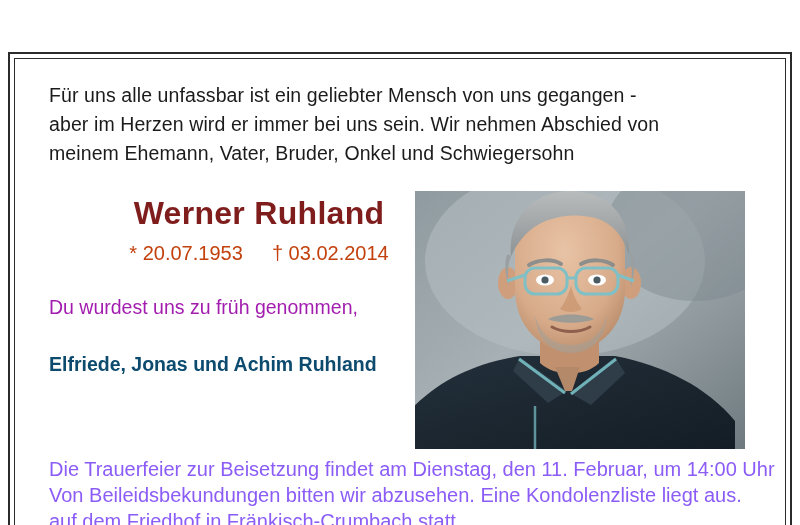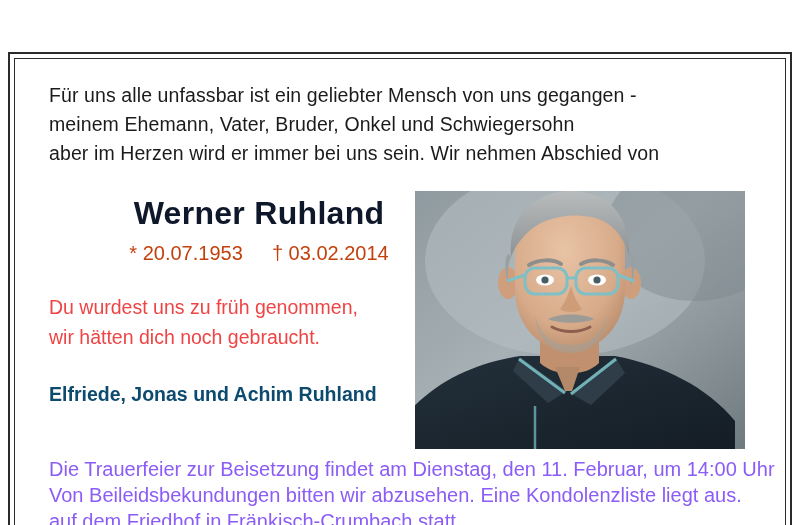--- a/index.html
+++ b/index.html
@@ -61,37 +61,37 @@
   .intro div { white-space: nowrap; }
 
   .name-block {
     margin-top: 26px;
     width: 420px;
     text-align: center;
   }
   .deceased-name {
     font-size: 32px;
     font-weight: bold;
-    color: #0f172a;
+    color: #7f1d1d;
     letter-spacing: 0.3px;
     line-height: 38px;
   }
   .dates {
     margin-top: 8px;
     font-size: 20px;
     color: #c2410c;
     line-height: 26px;
   }
   .dates .sep { display: inline-block; width: 18px; }
 
   .verse {
     margin-top: 26px;
     font-size: 19.5px;
     line-height: 30px;
-    color: #ef4444;
+    color: #a21caf;
   }
   .verse div { white-space: nowrap; }
 
   .signers {
     margin-top: 28px;
     font-size: 19.5px;
     font-weight: bold;
     line-height: 29px;
     color: #0c4a6e;
   }
@@ -122,38 +122,37 @@
 </head>
 <body>
 
 <div class="page">
   <div class="frame-outer">
     <div class="frame-inner">
       <div class="content">
 
         <div class="intro">
           <div>Für uns alle unfassbar ist ein geliebter Mensch von uns gegangen -</div>
+          <div>aber im Herzen wird er immer bei uns sein. Wir nehmen Abschied von</div>
           <div>meinem Ehemann, Vater, Bruder, Onkel und Schwiegersohn</div>
-          <div>aber im Herzen wird er immer bei uns sein. Wir nehmen Abschied von</div>
         </div>
 
         <div class="name-block">
           <div class="deceased-name">Werner Ruhland</div>
           <div class="dates">
             <span>*</span>
             <span>20.07.1953</span>
             <span class="sep"></span>
             <span>†</span>
             <span>03.02.2014</span>
           </div>
         </div>
 
         <div class="verse">
           <div>Du wurdest uns zu früh genommen,</div>
-          <div>wir hätten dich noch gebraucht.</div>
         </div>
 
         <div class="signers">
           <div>Elfriede, Jonas und Achim Ruhland</div>
         </div>
 
         <div class="portrait">
           <svg width="330" height="258" viewBox="0 0 330 258">
             <defs>
               <clipPath id="photoClip">

